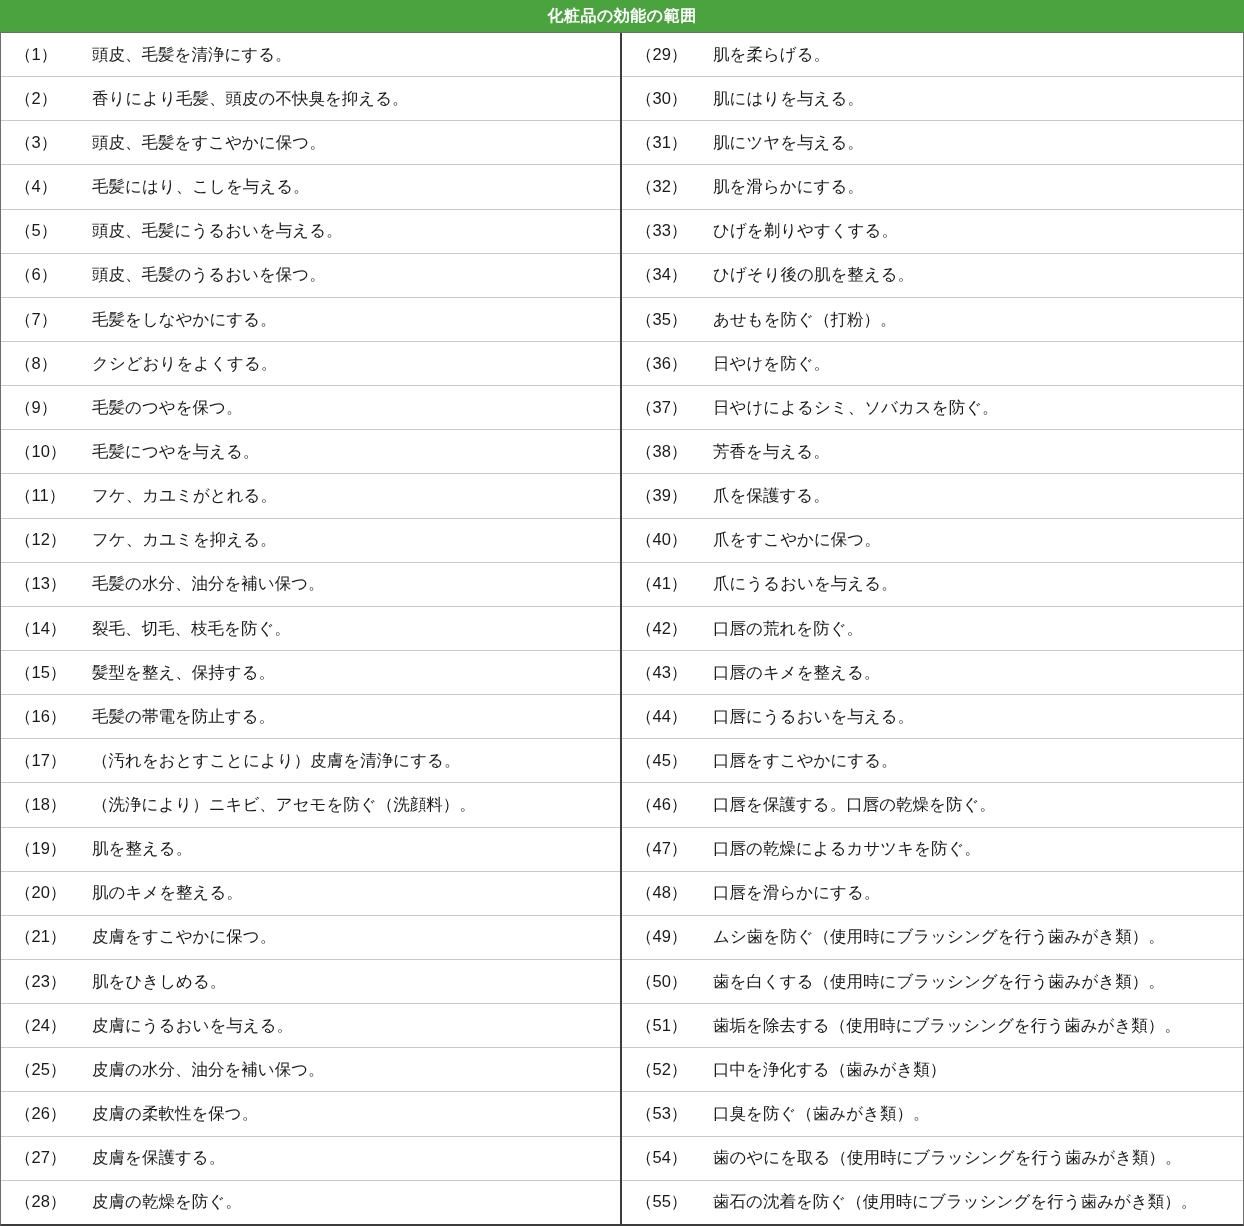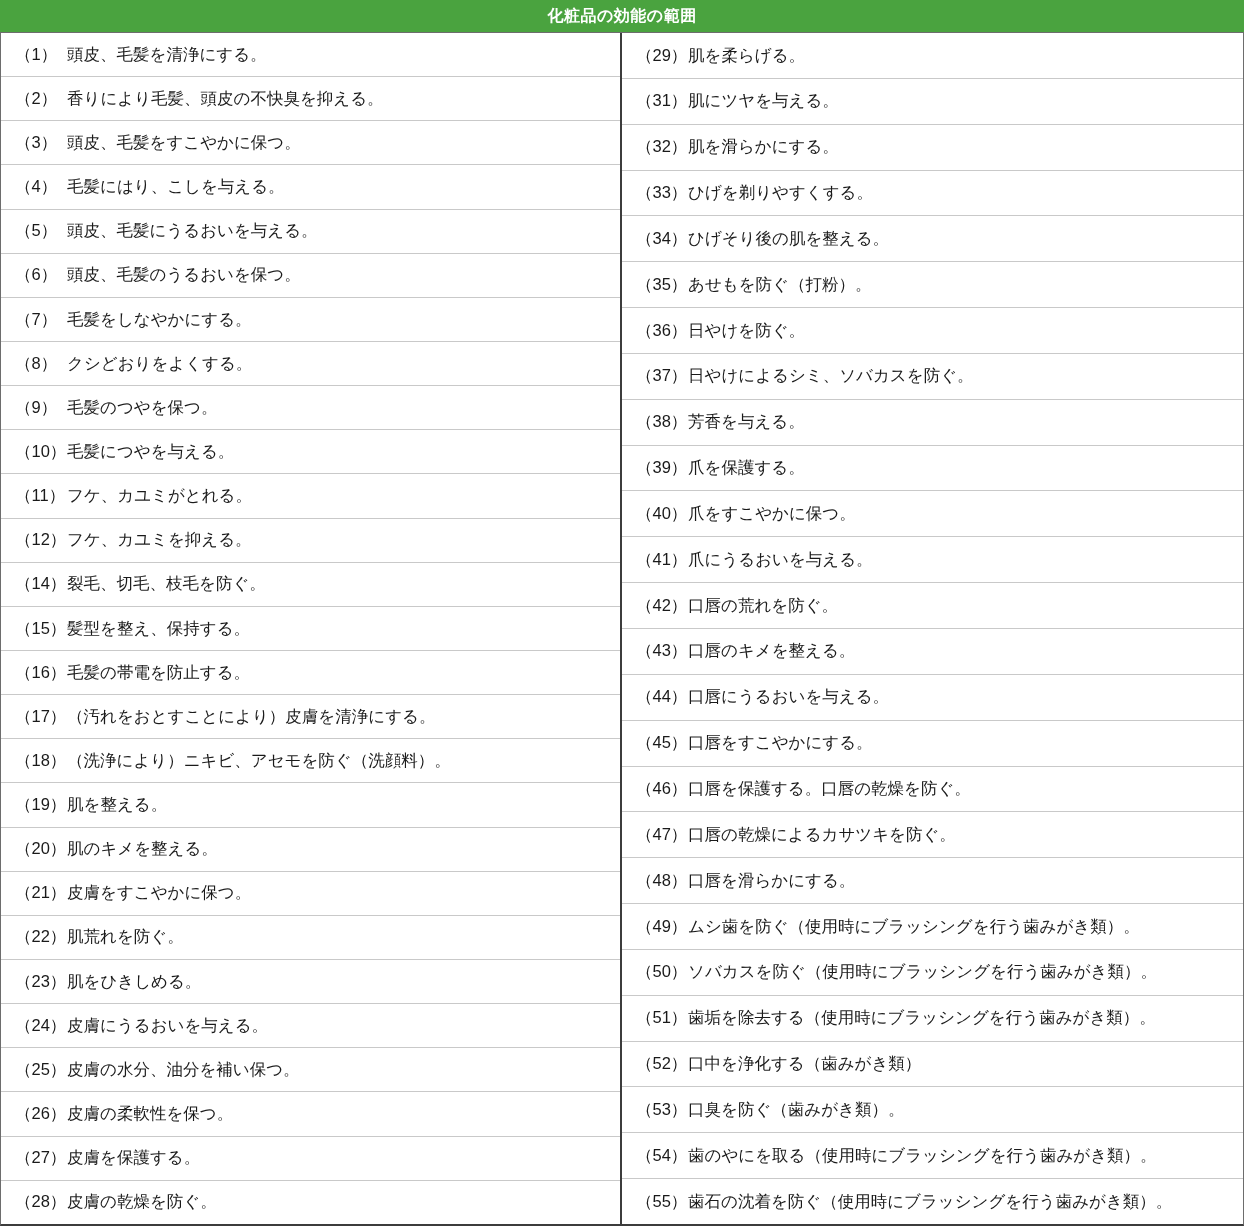--- a/index.html
+++ b/index.html
@@ -73,20 +73,21 @@
     border-bottom: none;
     align-items: center;
   }
   .row .num {
     display: inline-block;
     min-width: 52px;
     text-align: left;
   }
   .row .txt {
     display: inline-block;
+    margin-left: 25px;
   }
 </style>
 </head>
 <body>
 
 <div class="sheet">
 
   <div class="title-bar">
     <span class="title-text">化粧品の効能の範囲</span>
   </div>
@@ -136,20 +137,24 @@
         </div>
       <div class="row">
           <span class="num">（11）</span>
           <span class="txt">フケ、カユミがとれる。</span>
         </div>
       <div class="row">
           <span class="num">（12）</span>
           <span class="txt">フケ、カユミを抑える。</span>
         </div>
       <div class="row">
+          <span class="num">（13）</span>
+          <span class="txt">毛髪の水分、油分を補い保つ。</span>
+        </div>
+      <div class="row">
           <span class="num">（14）</span>
           <span class="txt">裂毛、切毛、枝毛を防ぐ。</span>
         </div>
       <div class="row">
           <span class="num">（15）</span>
           <span class="txt">髪型を整え、保持する。</span>
         </div>
       <div class="row">
           <span class="num">（16）</span>
           <span class="txt">毛髪の帯電を防止する。</span>
@@ -168,24 +173,20 @@
         </div>
       <div class="row">
           <span class="num">（20）</span>
           <span class="txt">肌のキメを整える。</span>
         </div>
       <div class="row">
           <span class="num">（21）</span>
           <span class="txt">皮膚をすこやかに保つ。</span>
         </div>
       <div class="row">
-          <span class="num">（22）</span>
-          <span class="txt">肌荒れを防ぐ。</span>
-        </div>
-      <div class="row">
           <span class="num">（23）</span>
           <span class="txt">肌をひきしめる。</span>
         </div>
       <div class="row">
           <span class="num">（24）</span>
           <span class="txt">皮膚にうるおいを与える。</span>
         </div>
       <div class="row">
           <span class="num">（25）</span>
           <span class="txt">皮膚の水分、油分を補い保つ。</span>
@@ -203,20 +204,24 @@
           <span class="txt">皮膚の乾燥を防ぐ。</span>
         </div>
     </div>
 
     <div class="col col-right">
       <div class="row">
           <span class="num">（29）</span>
           <span class="txt">肌を柔らげる。</span>
         </div>
       <div class="row">
+          <span class="num">（30）</span>
+          <span class="txt">肌にはりを与える。</span>
+        </div>
+      <div class="row">
           <span class="num">（31）</span>
           <span class="txt">肌にツヤを与える。</span>
         </div>
       <div class="row">
           <span class="num">（32）</span>
           <span class="txt">肌を滑らかにする。</span>
         </div>
       <div class="row">
           <span class="num">（33）</span>
           <span class="txt">ひげを剃りやすくする。</span>
@@ -280,21 +285,21 @@
       <div class="row">
           <span class="num">（48）</span>
           <span class="txt">口唇を滑らかにする。</span>
         </div>
       <div class="row">
           <span class="num">（49）</span>
           <span class="txt">ムシ歯を防ぐ（使用時にブラッシングを行う歯みがき類）。</span>
         </div>
       <div class="row">
           <span class="num">（50）</span>
-          <span class="txt">ソバカスを防ぐ（使用時にブラッシングを行う歯みがき類）。</span>
+          <span class="txt">歯を白くする（使用時にブラッシングを行う歯みがき類）。</span>
         </div>
       <div class="row">
           <span class="num">（51）</span>
           <span class="txt">歯垢を除去する（使用時にブラッシングを行う歯みがき類）。</span>
         </div>
       <div class="row">
           <span class="num">（52）</span>
           <span class="txt">口中を浄化する（歯みがき類）</span>
         </div>
       <div class="row">

